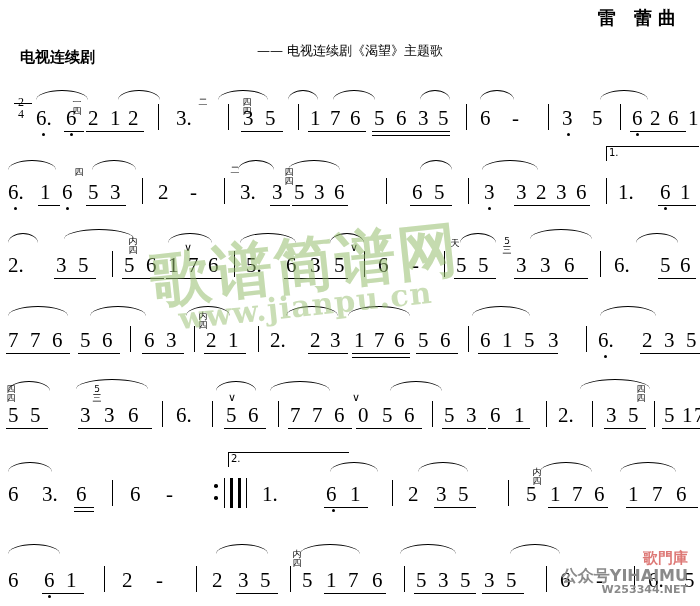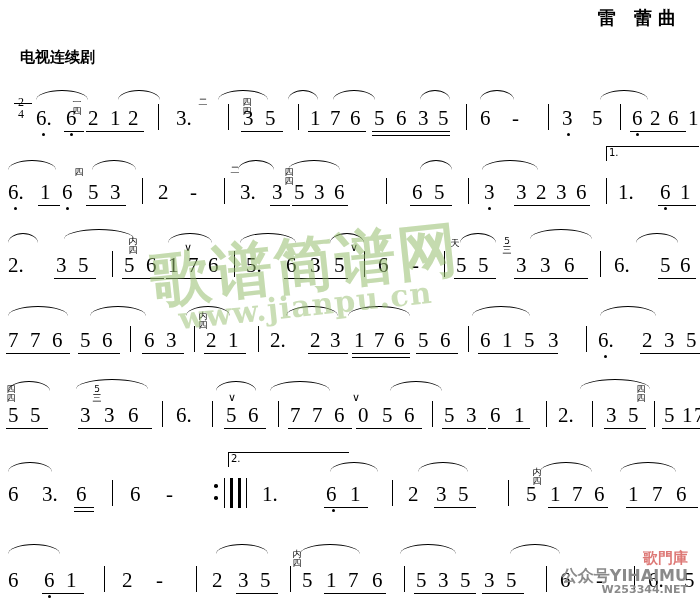--- a/index.html
+++ b/index.html
@@ -228,20 +228,21 @@
     color: #8a8a8a;
     font-family: "DejaVu Sans", sans-serif;
   }
 </style>
 </head>
 <body>
 
 <div class="sheet">
 
 
+  <div class="subtitle">—— 电视连续剧《渴望》主题歌</div>
   <div class="composer1">雷 蕾曲</div>
   <div class="tempo">电视连续剧</div>
 
   <div class="timesig" style="top:96px;">
     <span class="num">2</span>
     <span class="den">4</span>
   </div>
   <div style="position:absolute;left:14px;top:103px;width:18px;height:1px;background:#000;"></div>
 
   <div class="row" style="top:78px;">

